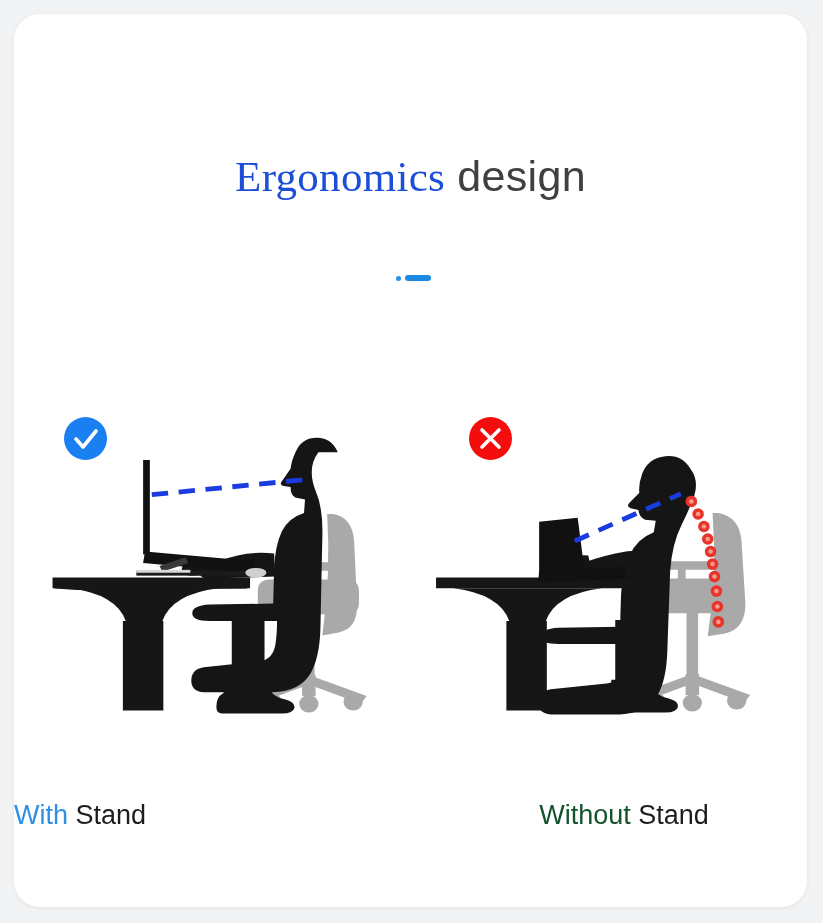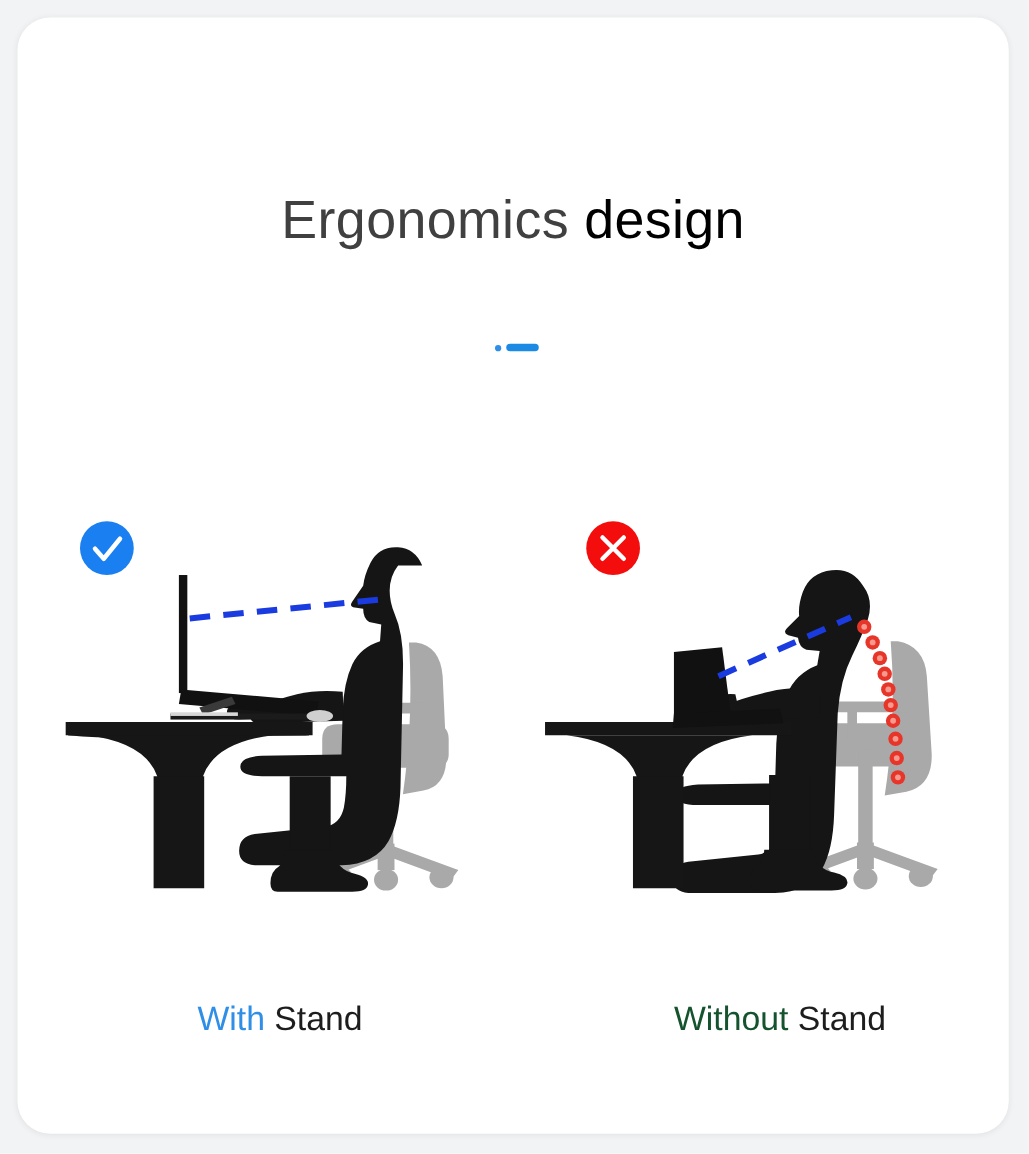--- a/index.html
+++ b/index.html
@@ -26,22 +26,22 @@
   
   .title{
     position:absolute;
     left:0;right:0;top:138px;
     text-align:center;
     font-size:43px;
     font-weight:400;
     letter-spacing:0.3px;
     white-space:nowrap;
   }
-  .title .t-blue{color:#404040;}
-  .title .t-dark{color:#000000;}
+  .title .t-blue{color:#1d4ed8;font-family:Liberation Serif, serif;}
+  .title .t-dark{color:#404040;}
   
   .divider-mark{
     position:absolute;
     left:0;right:0;top:258px;
     height:12px;
     display:flex;align-items:center;justify-content:center;
     gap:4px;
     transform:translateX(3px);
   }
   .divider-mark .dot{
@@ -70,21 +70,21 @@
   .badge-ok{left:50px;top:403px;background:#1a7ff0;}
   .badge-bad{left:455px;top:403px;background:#f40d0d;}
   
   .caption{
     position:absolute;
     top:786px;
     font-size:27px;
     font-weight:400;
     white-space:nowrap;
   }
-  .caption-left{left:0;width:420px;text-align:center;}
+  .caption-left{left:0;width:420px;text-align:left;}
   .caption-right{left:400px;width:420px;text-align:center;}
   .c-blue{color:#2f8fe6;}
   .c-red{color:#14532d;}
   .c-dark{color:#1d1d1d;}
 </style>
 </head>
 <body>
 
 <div class="page">
   <div class="card">

